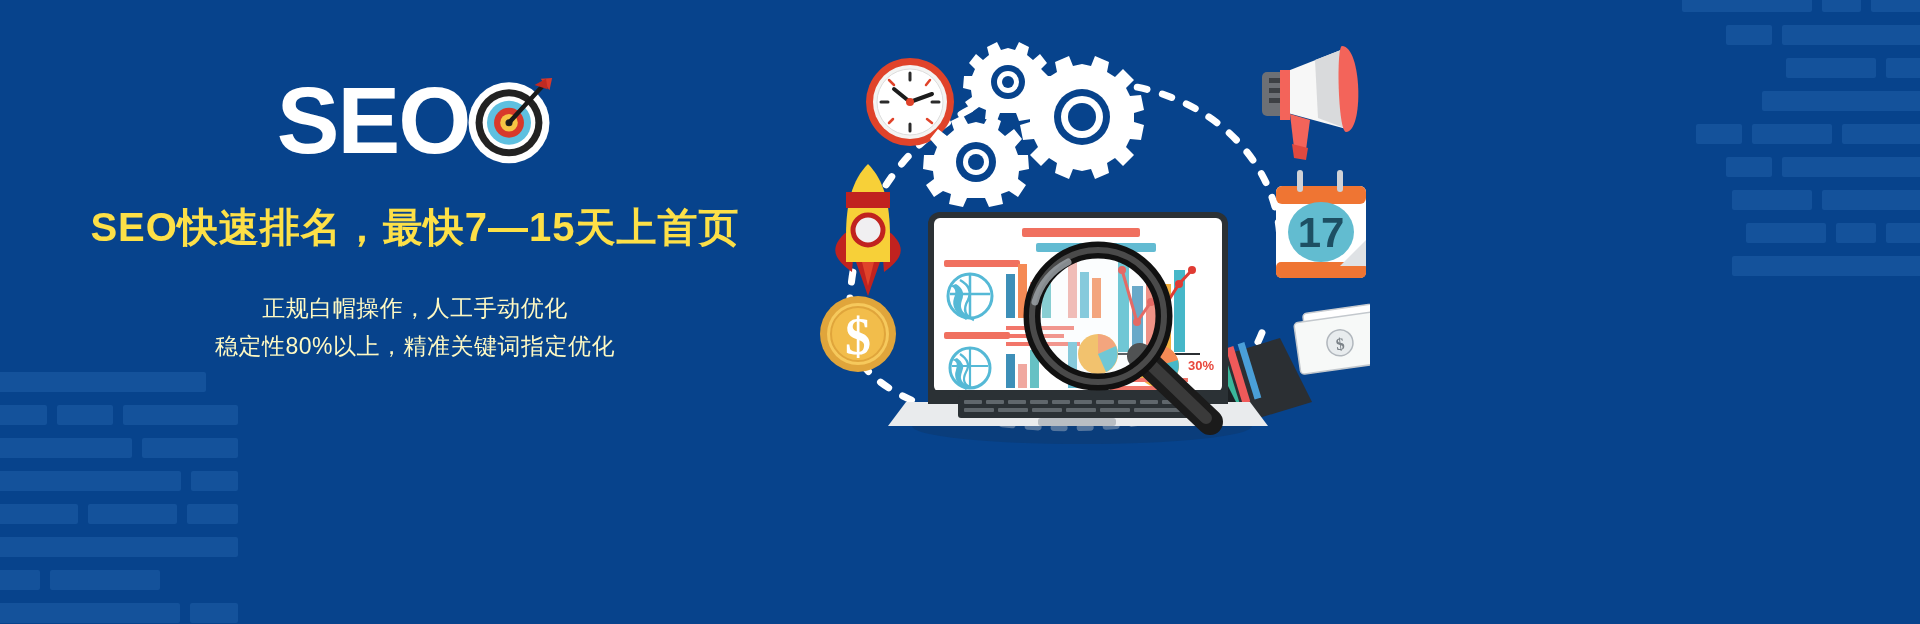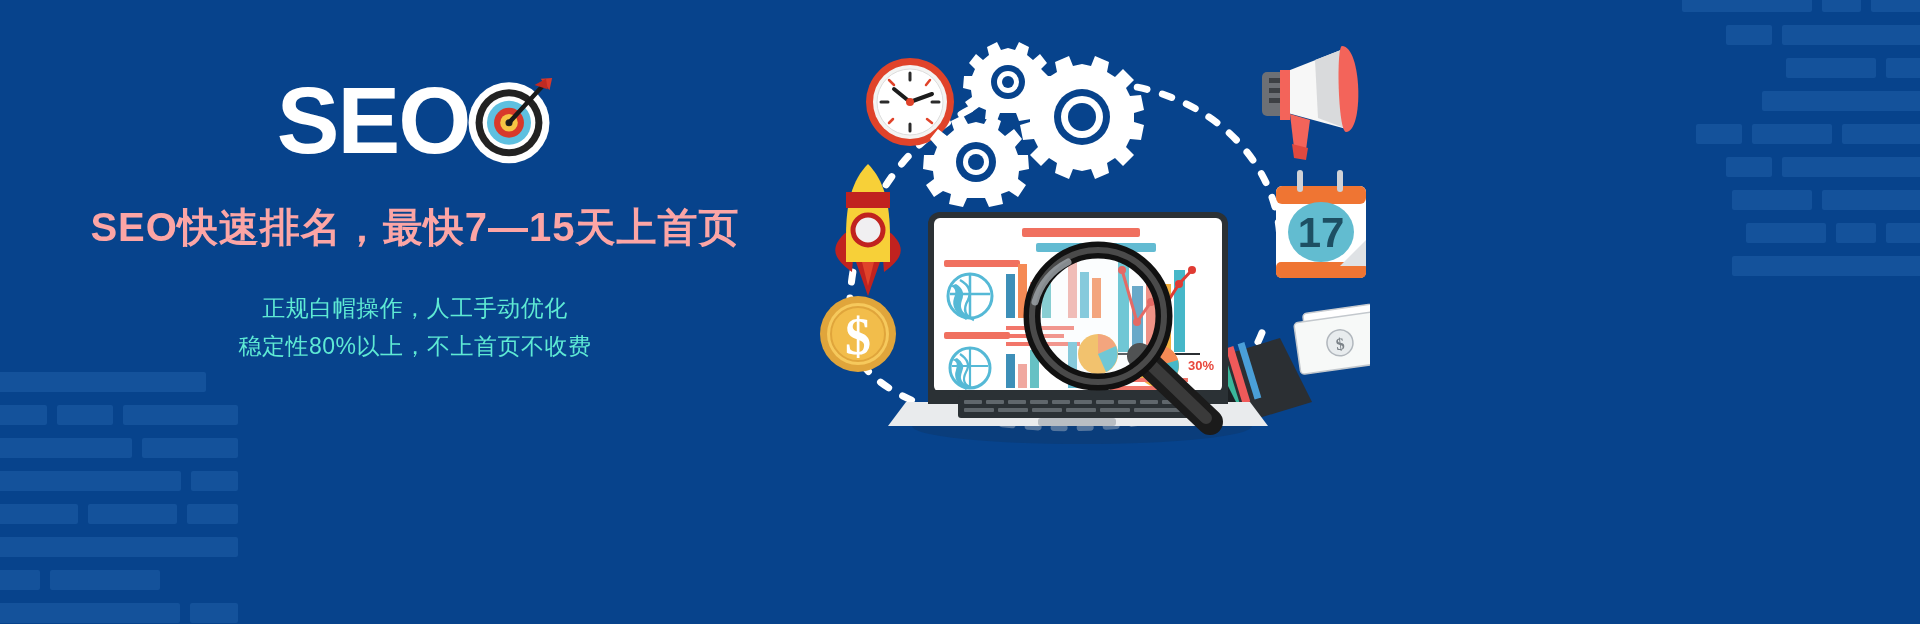--- a/index.html
+++ b/index.html
@@ -25,25 +25,25 @@
     display:flex;flex-direction:column;align-items:center;
     justify-content:flex-start;padding-top:78px;box-sizing:border-box;
   }
   #seo-logo{display:flex;align-items:center;justify-content:center;height:86px;margin-bottom:36px;}
   #seo-letters{
     font-size:94px;font-weight:bold;color:#ffffff;letter-spacing:-2px;
     line-height:80px;font-family:"Liberation Sans","DejaVu Sans",sans-serif;
   }
   #bullseye{width:88px;height:88px;position:relative;margin-left:-4px;}
   #headline{
-    color:#fca5a5;font-size:40px;font-weight:bold;letter-spacing:1px;
+    color:#fde047;font-size:40px;font-weight:bold;letter-spacing:1px;
     white-space:nowrap;margin-bottom:34px;
   }
   .sub-line{
-    color:#5eead4;font-size:23px;line-height:38px;white-space:nowrap;
+    color:#fef9c3;font-size:23px;line-height:38px;white-space:nowrap;
     letter-spacing:.5px;font-weight:400;
   }
 
   
   #art{position:absolute;left:810px;top:34px;width:560px;height:420px;}
   #art svg{display:block;}
 </style>
 </head>
 <body>
 
@@ -140,21 +140,21 @@
           <path d="M50 52 L92 6" stroke="#1a1a1a" stroke-width="5" stroke-linecap="round"></path>
           <path d="M86 2 L99 1 L96 15 Z" fill="#d8392b"></path>
           <path d="M79 9 L92 2 L94 14 Z" fill="#c02a22"></path>
         </svg>
       </span>
     </div>
 
     <div id="headline">SEO快速排名，最快7—15天上首页</div>
 
     <div class="sub-line">正规白帽操作，人工手动优化</div>
-    <div class="sub-line">稳定性80%以上，不上首页不收费</div>
+    <div class="sub-line">稳定性80%以上，精准关键词指定优化</div>
   </div>
 
   <div id="art">
     <svg width="560" height="420" viewBox="0 0 560 420">
 
       <g fill="none" stroke="#ffffff" stroke-width="7" stroke-linecap="round" stroke-dasharray="10 16">
         <path d="M40 300 C 30 140, 150 45, 280 48 C 400 50, 470 130, 470 210"></path>
         <path d="M52 330 C 90 380, 200 400, 300 392 C 390 385, 440 340, 455 290"></path>
       </g>
 

